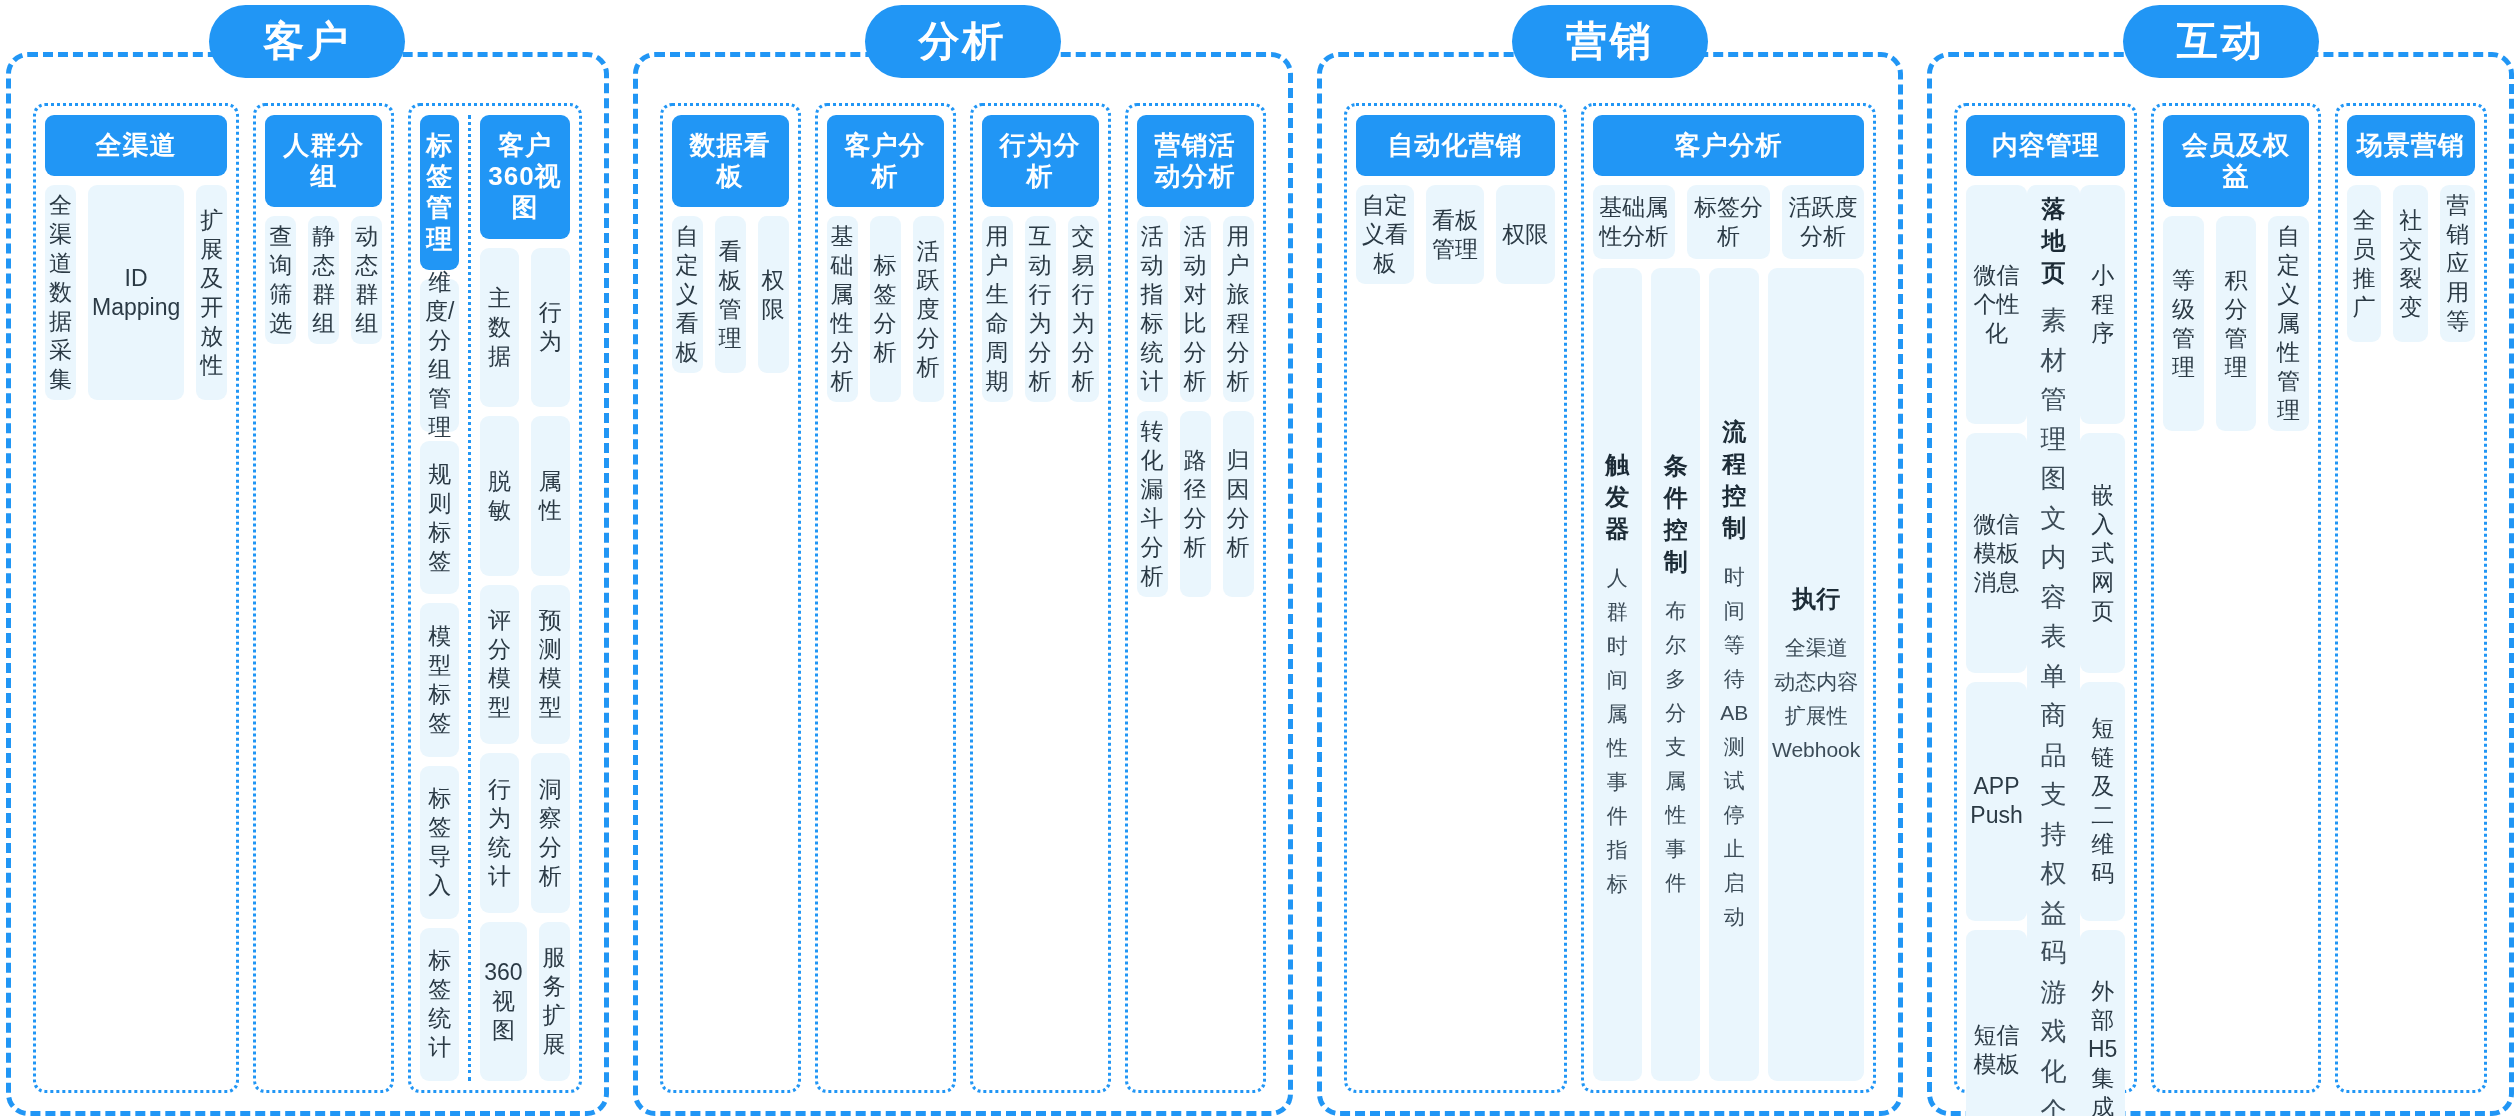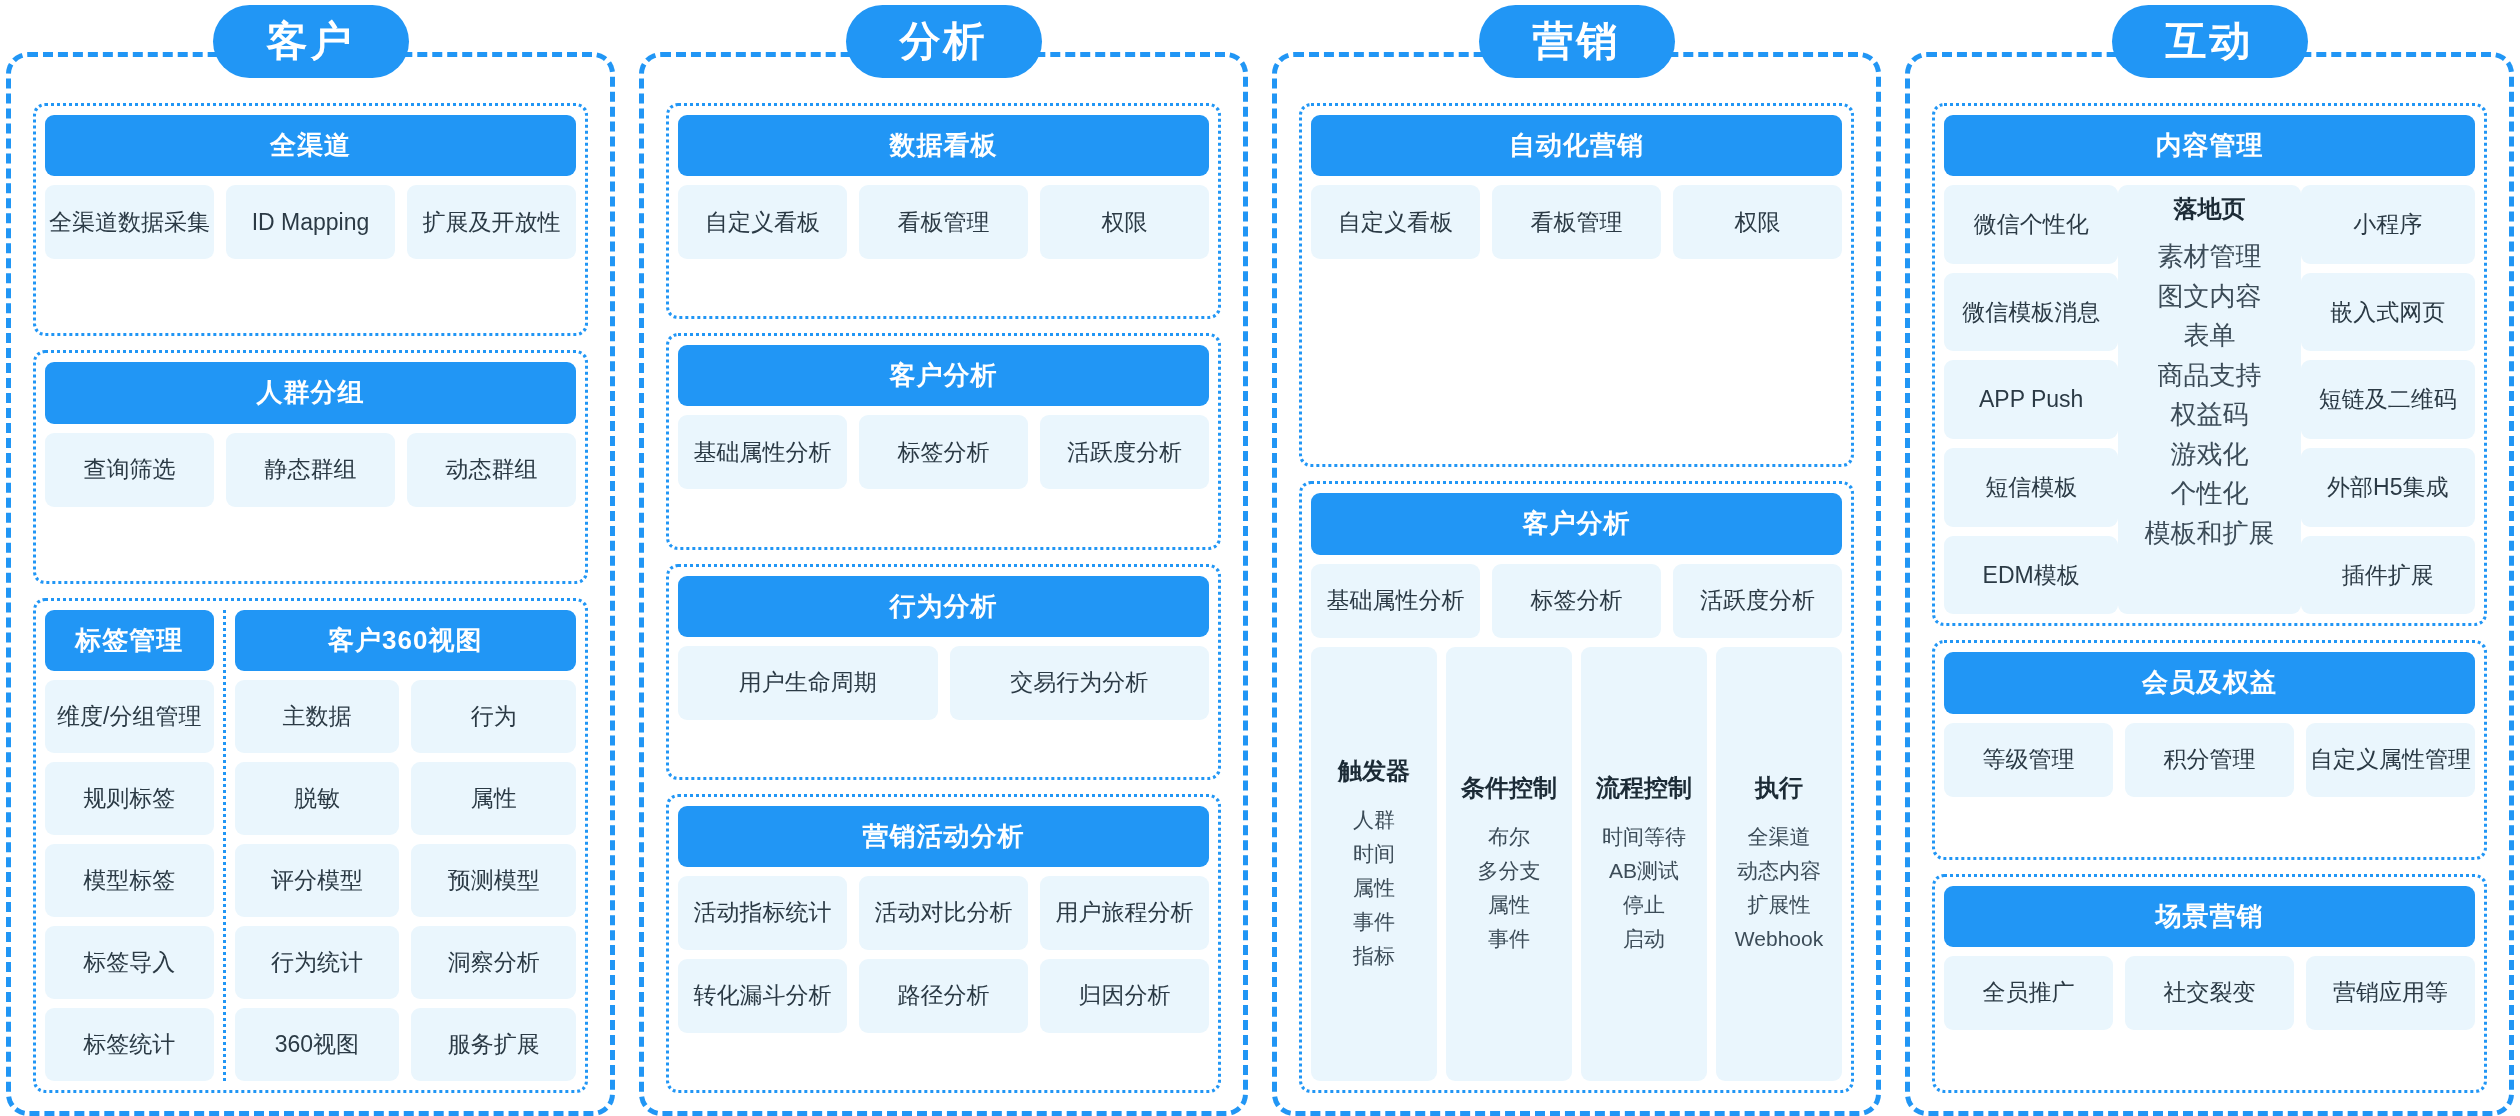--- a/index.html
+++ b/index.html
@@ -20,21 +20,21 @@
   
   .panel {
     flex: 1 1 0;
     position: relative;
     margin-top: 52px;
     border: 5px dashed #2196f5;
     border-radius: 22px;
     background: #ffffff;
     padding: 46px 22px 18px 22px;
     display: flex;
-    flex-direction: column;
+    flex-direction: row;
     gap: 14px;
   }
   .panel-pill {
     position: absolute;
     top: -52px;
     left: 50%;
     transform: translateX(-50%);
     background: #2196f5;
     color: #ffffff;
     border-radius: 46px;
@@ -244,20 +244,21 @@
         <div class="cells">
           <div class="cell">基础属性分析</div>
           <div class="cell">标签分析</div>
           <div class="cell">活跃度分析</div>
         </div>
       </div>
       <div class="group flexfill">
         <div class="group-head">行为分析</div>
         <div class="cells">
           <div class="cell">用户生命周期</div>
+          <div class="cell">互动行为分析</div>
           <div class="cell">交易行为分析</div>
         </div>
       </div>
       <div class="group flexfill">
         <div class="group-head">营销活动分析</div>
         <div class="cells">
           <div class="cell">活动指标统计</div>
           <div class="cell">活动对比分析</div>
           <div class="cell">用户旅程分析</div>
         </div>

